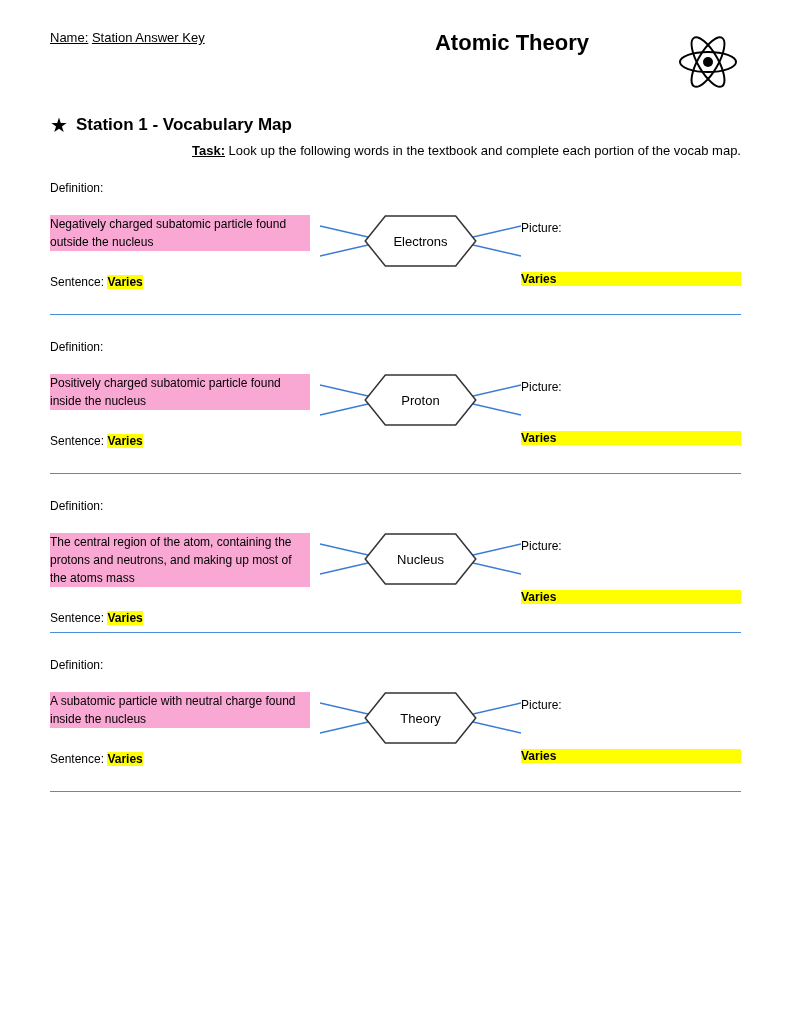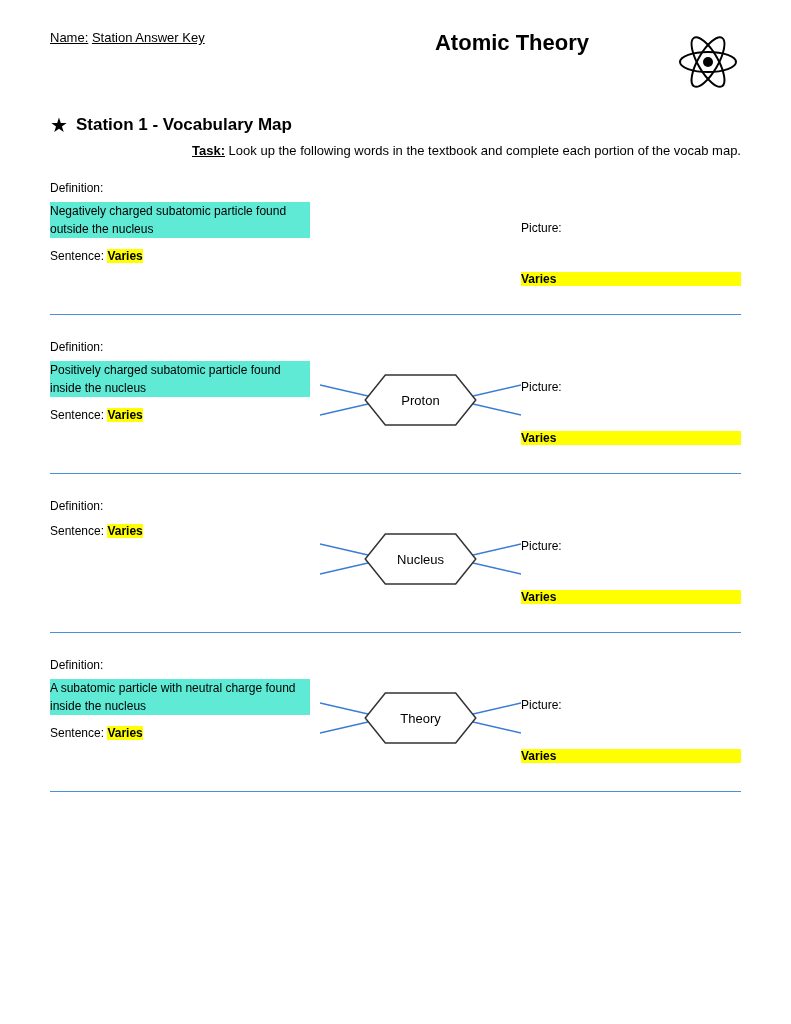--- a/index.html
+++ b/index.html
@@ -95,21 +95,21 @@
       display: flex;
       align-items: center;
       position: relative;
       height: 130px;
     }
     .left-content {
       width: 270px;
       padding-right: 10px;
       display: flex;
       flex-direction: column;
-      gap: 3px;
+      gap: 16px;
       align-self: flex-start;
       padding-top: 5px;
     }
     .right-content {
       width: 220px;
       display: flex;
       flex-direction: column;
       gap: 3px;
       align-self: flex-start;
       padding-top: 5px;
@@ -137,21 +137,21 @@
       background: white;
       padding: 4px 8px;
       white-space: nowrap;
     }
     .blue-line {
       width: 100%;
       border: none;
       border-top: 1.5px solid #4a90d9;
       margin: 8px 0 20px 0;
     }
-    .highlighted { background-color: #5eead4; }
+    .highlighted { background-color: #f9a8d4; }
     .varies-text { background-color: yellow; font-weight: bold; }
   </style>
 </head>
 <body>
 
 <div class="header-section">
   <div class="header-left">
     <div class="name-line">
       <span>Name:</span>
       <span style="text-decoration:underline;">Station Answer Key</span>
@@ -183,20 +183,33 @@
     <div class="row-inner">
 
       <div class="left-content">
         <div class="definition-label">Definition:</div>
         <div class="definition-text highlighted">Negatively charged subatomic particle found outside the nucleus</div>
         <div class="sentence-line">
           Sentence: <span class="varies-text">Varies</span>
         </div>
       </div>
 
+      <div class="center-area">
+        <svg class="center-svg" viewBox="0 0 200 130" preserveAspectRatio="none">
+
+          <line x1="0" y1="50" x2="65" y2="65" stroke="#3a7bd5" stroke-width="1.5"></line>
+          <line x1="0" y1="80" x2="65" y2="65" stroke="#3a7bd5" stroke-width="1.5"></line>
+
+          <line x1="135" y1="65" x2="200" y2="50" stroke="#3a7bd5" stroke-width="1.5"></line>
+          <line x1="135" y1="65" x2="200" y2="80" stroke="#3a7bd5" stroke-width="1.5"></line>
+
+          <polygon points="65,40 135,40 155,65 135,90 65,90 45,65" fill="white" stroke="#333" stroke-width="1.5"></polygon>
+        </svg>
+        <div class="center-label">Electrons</div>
+      </div>
 
       <div class="right-content">
         <div class="picture-label">Picture:</div>
         <div class="picture-varies varies-text">Varies</div>
       </div>
     </div>
     <hr class="blue-line">
   </div>
     <div style="margin-bottom: 0px;">
     <div class="row-inner">
@@ -228,20 +241,21 @@
         <div class="picture-varies varies-text">Varies</div>
       </div>
     </div>
     <hr class="blue-line">
   </div>
     <div style="margin-bottom: 0px;">
     <div class="row-inner">
 
       <div class="left-content">
         <div class="definition-label">Definition:</div>
+        <div class="definition-text highlighted">The central region of the atom, containing the protons and neutrons, and making up most of the atoms mass</div>
         <div class="sentence-line">
           Sentence: <span class="varies-text">Varies</span>
         </div>
       </div>
 
       <div class="center-area">
         <svg class="center-svg" viewBox="0 0 200 130" preserveAspectRatio="none">
 
           <line x1="0" y1="50" x2="65" y2="65" stroke="#3a7bd5" stroke-width="1.5"></line>
           <line x1="0" y1="80" x2="65" y2="65" stroke="#3a7bd5" stroke-width="1.5"></line>

